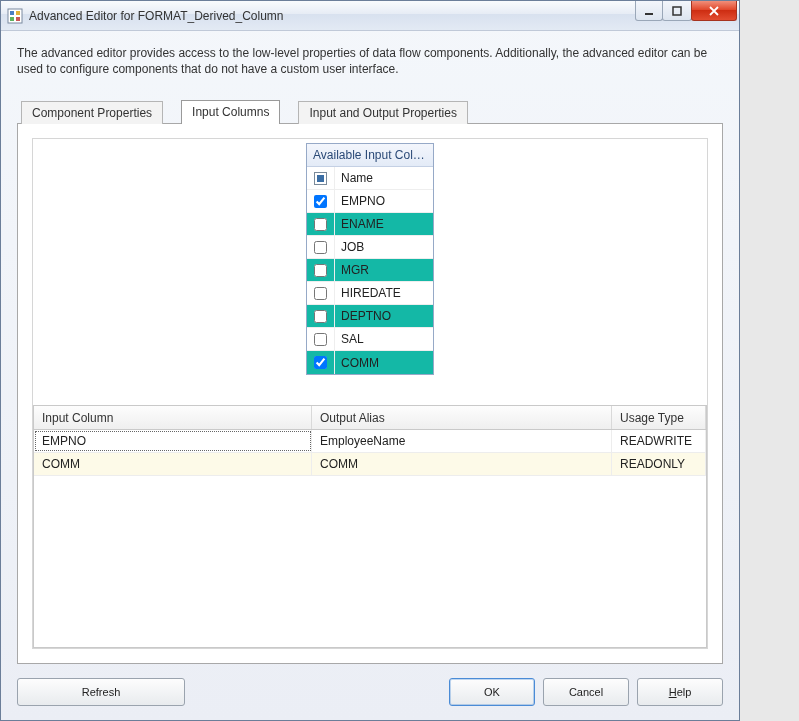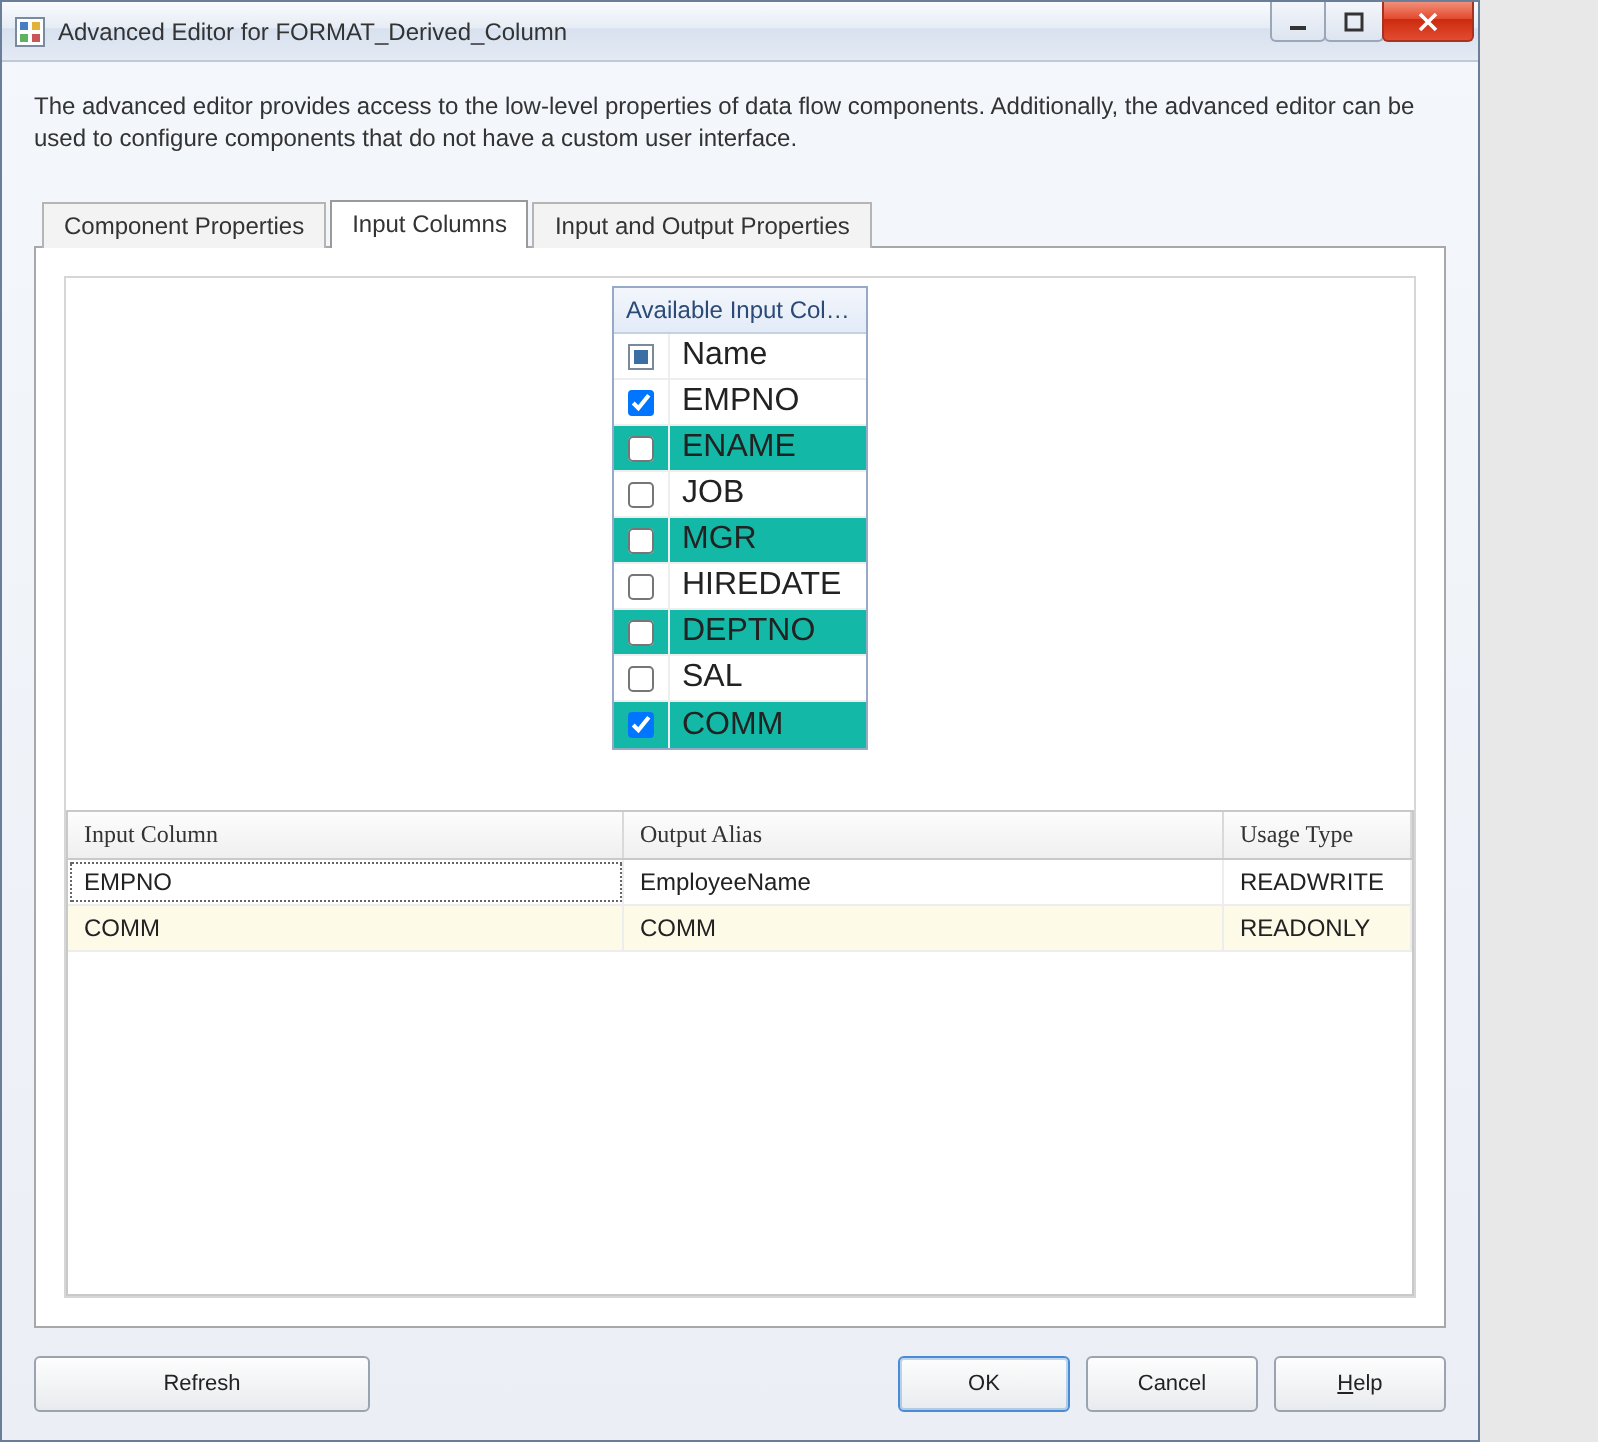--- a/index.html
+++ b/index.html
@@ -64,20 +64,21 @@
     line-height: 1.35;
     margin-bottom: 22px;
   }
 
   .tabs-row {
     display: flex;
     align-items: flex-end;
     padding-left: 4px;
     position: relative;
     z-index: 2;
+    gap: 16px;
   }
   .tab {
     padding: 4px 10px 4px 10px;
     border: 1px solid #b5b5b5;
     border-bottom: none;
     background: #f3f3f3;
     margin-right: 2px;
     font-size: 12px;
     color: #333;
     position: relative;
@@ -147,35 +148,34 @@
   }
   .tri-check {
     width: 13px; height: 13px;
     border: 1px solid #7a8a9a;
     background: #fff;
     display:inline-flex; align-items:center; justify-content:center;
   }
   .tri-check .sq {
     width: 7px; height: 7px; background: #3b6ea5;
   }
-  .avail-label { padding: 0 6px; color: #222; font-size: 16px; }
+  .avail-label { padding: 0 6px; color: #222; font-size: 12px; }
 
   .grid {
     border: 1px solid #c9c9c9;
     background: #fff;
     flex: 1;
     overflow: hidden;
   }
   .grid-head {
     display: flex;
     background: linear-gradient(to bottom, #fdfdfd, #efefef);
     border-bottom: 1px solid #c9c9c9;
     height: 24px;
     align-items: center;
-    font-family: Liberation Serif, serif;
   }
   .grid-head .gh {
     padding: 0 8px;
     font-size: 12px;
     color: #333;
     border-right: 1px solid #d9d9d9;
     height: 100%;
     display:flex; align-items:center;
   }
   .grid-row {

